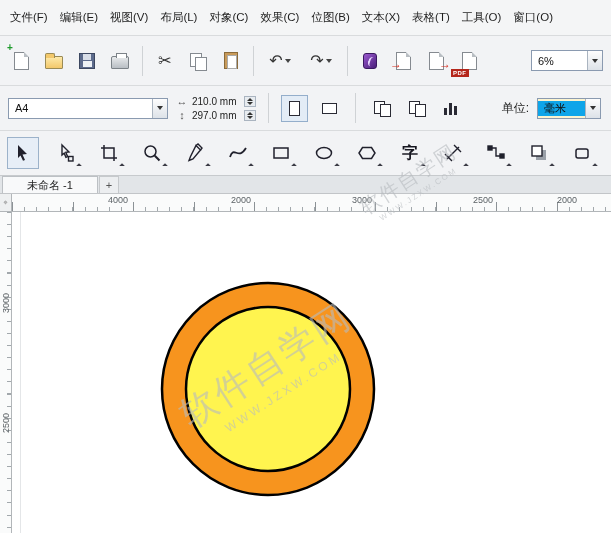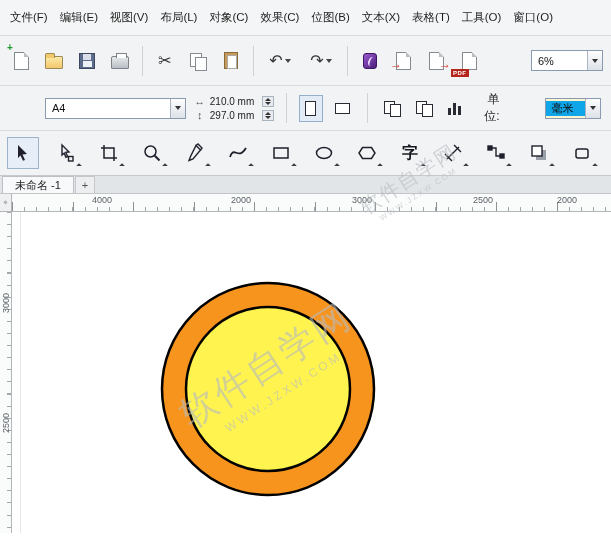--- a/index.html
+++ b/index.html
@@ -49,21 +49,21 @@
   .icon-copy::before { left:0; top:0; } .icon-copy::after { left:5px; top:4px; }
   .icon-paste { width:14px; height:17px; background:#c89a5a; border:1px solid #8a6a3a; position:relative; }
   .icon-paste::before { content:""; position:absolute; left:2px; top:2px; width:8px; height:12px; background:#fff; border:1px solid #aaa; }
   .icon-connect { width:14px; height:16px; border-radius:3px; background:linear-gradient(135deg,#9b59d0,#4a1f7a);
     border:1px solid #3a1860; position:relative; }
   .icon-connect::after { content:""; position:absolute; left:4px; top:3px; width:6px; height:10px;
     border-left:2px solid #e8d8ff; border-radius:50%; transform:rotate(18deg); }
   .arrow-red { color:#d42b1e; font-size:12px; font-weight:bold; position:absolute; }
   .pdf-band { position:absolute; left:-3px; bottom:2px; background:#b4261b; color:#fff; font-size:6px;
     font-weight:bold; padding:1px 2px; letter-spacing:0.5px; }
-  .combo { display:flex; align-items:center; height:21px; background:#fff; border:1px solid #8a9ab0; font-size:11px;margin-left:37px; }
+  .combo { display:flex; align-items:center; height:21px; background:#fff; border:1px solid #8a9ab0; font-size:11px; }
   .combo .val { padding:0 6px; flex:1 1 auto; color:#111; }
   .combo .dd { width:15px; height:100%; background:linear-gradient(#fdfdfd,#dde2e8); border-left:1px solid #aab4c0;
     display:flex; align-items:center; justify-content:center; }
   .combo .dd i { width:0; height:0; border-left:3.5px solid transparent; border-right:3.5px solid transparent; border-top:4px solid #333; }
   .zoom-combo { width:72px; margin-left:auto; margin-right:2px; }
 
   
   .propbar { height:45px; background:#f2f3f5; border-bottom:1px solid #d9dbdd;
     display:flex; align-items:center; padding:0 8px; gap:8px; }
   .size-combo { width:160px; }
@@ -96,21 +96,21 @@
     position:relative; flex:0 0 auto; }
   .tool.selected { background:#e7eef7; border:1px solid #9cb2ca; }
   .tool .fly { position:absolute; right:1px; bottom:1px; width:0; height:0;
     border-left:4px solid transparent; border-top:4px solid #3a3a44; transform:rotate(-45deg); }
   .tool svg { display:block; }
   .text-glyph { font-size:16px; font-weight:bold; color:#16161f; line-height:1; }
 
   
   .tabbar { height:18px; background:#e2e5e8; border-bottom:1px solid #c2c5c8; display:flex; align-items:flex-end; padding-left:2px; }
   .doc-tab { height:17px; background:#f8f9fa; border:1px solid #bcc0c4; border-bottom:none;
-    padding:0 12px; font-size:11px; color:#222; display:flex; align-items:center; }
+    padding:0 24px; font-size:11px; color:#222; display:flex; align-items:center; }
   .new-tab { height:17px; width:20px; background:#eceef0; border:1px solid #c6c9cc; border-bottom:none;
     display:flex; align-items:center; justify-content:center; font-size:11px; color:#555; margin-left:1px; }
 
   
   .hruler { height:18px; position:relative; background:#fafbfb; border-bottom:1px solid #b2b6b9; overflow:hidden; }
   .hticks-minor { position:absolute; left:12px; right:0; bottom:0; height:4px;
     background:repeating-linear-gradient(to right,#a2a8ac 0 1px,transparent 1px 12.1px); }
   .hticks-major { position:absolute; left:12px; right:0; bottom:0; height:9px;
     background:repeating-linear-gradient(to right,#8c9296 0 1px,transparent 1px 60.5px); }
   .hnum { position:absolute; top:1px; font-size:9px; color:#5c6266; }
@@ -362,21 +362,21 @@
       <span>未命名 -1</span>
     </div>
     <div class="new-tab">
       <span>+</span>
     </div>
   </div>
 
   <div class="hruler">
     <div class="hticks-minor"></div>
     <div class="hticks-major"></div>
-    <span class="hnum" style="left:92px">4000</span>
+    <span class="hnum" style="left:108px">4000</span>
     <span class="hnum" style="left:231px">2000</span>
     <span class="hnum" style="left:352px">3000</span>
     <span class="hnum" style="left:473px">2500</span>
     <span class="hnum" style="left:557px">2000</span>
     <div class="ruler-corner">⌖</div>
   </div>
 
   <div class="canvas">
     <div class="page-edge"></div>
     <svg class="shapes-svg" width="611" height="321" viewBox="0 0 611 321">

